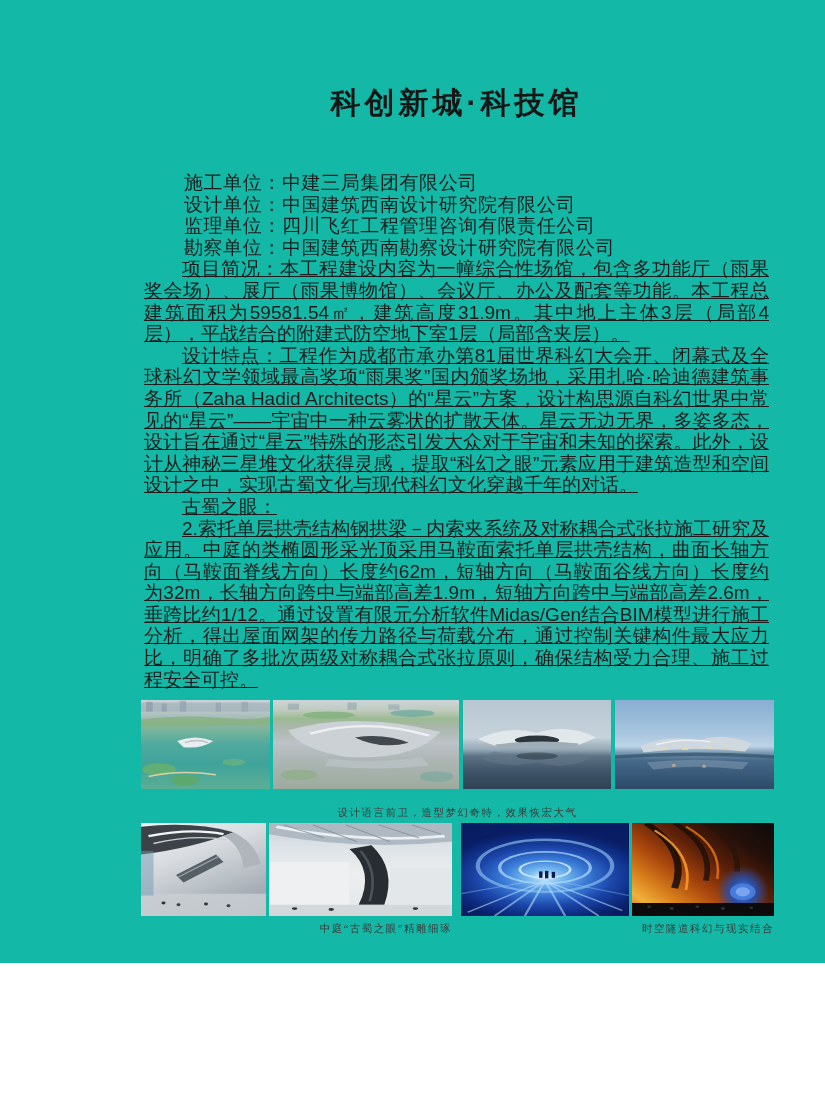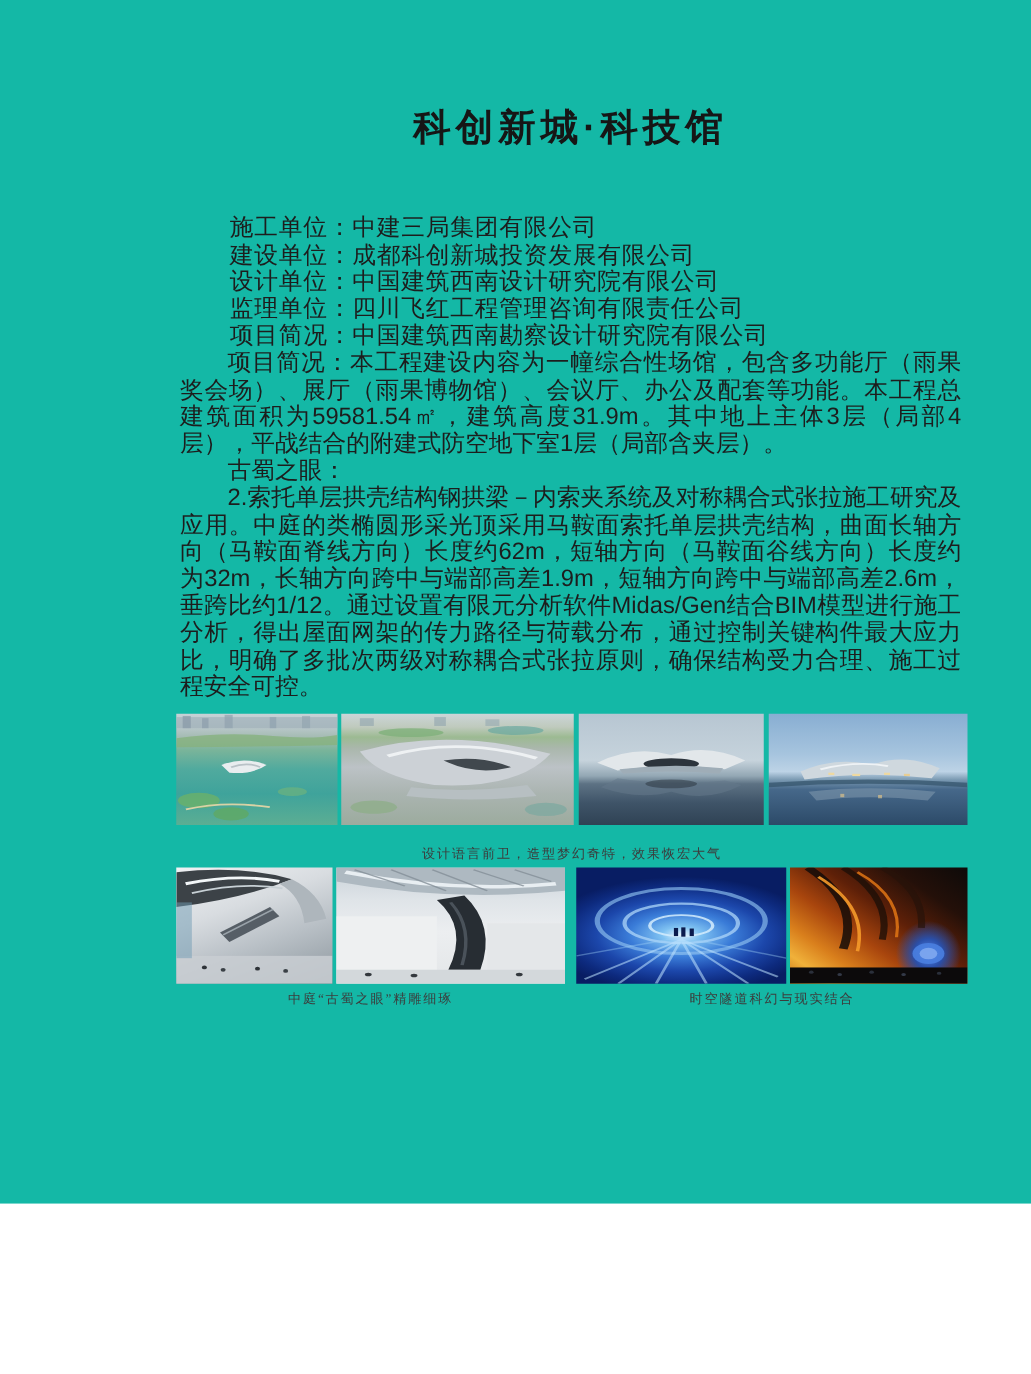--- a/index.html
+++ b/index.html
@@ -20,21 +20,21 @@
     color:#161616;
   }
   .content{
     width:625px;
     margin:50px 0 0 100px;
     font-size:19px;line-height:21.6px;
     text-align:justify;
     color:#1d1d1d;
   }
   .unit{ text-indent:2.1em; letter-spacing:0.6px; font-weight:500; }
-  .content p{ margin:0; text-indent:2em; font-weight:500; }
+  .content p{ margin:0; text-indent:2em; font-weight:500;text-decoration:underline; }
 
   
   .gallery{ width:633px; margin:10px 0 0 97px; }
   .prow{ display:flex; }
   .prow1 .ph{ height:89px; }
   .prow2 .ph{ height:93px; }
   .ph{ position:relative; overflow:hidden; flex:0 0 auto; }
   .ph svg{ position:absolute; left:0; top:0; width:100%; height:100%; display:block; }
   .r1a{ width:129px; }
   .r1b{ width:186px; margin-left:3px; }
@@ -59,39 +59,39 @@
 
   
   .cap{
     font-family:"Liberation Serif","DejaVu Serif",serif;
     font-size:10.5px;line-height:14px;
     color:#3c3c3c;letter-spacing:1.5px;
     text-align:center;
   }
   .cap-main{ margin:17px 0 3px 0; }
   .subcaps{ display:flex; margin-top:6px; }
-  .subcap-l{ width:311px; }
-  .subcap-r{ width:313px; margin-left:9px; }
+  .subcap-l{ width:311px;text-align:right; }
+  .subcap-r{ width:313px; margin-left:9px;text-align:right; }
 </style>
 </head>
 <body>
 
 <div class="page">
 
   <h1 class="title">科创新城·科技馆</h1>
 
   <div class="content">
     <div>
       <div class="unit">施工单位：中建三局集团有限公司</div>
-      <div class="unit">建设单位：成都科创新城投资发展有限公司</div>
       <div class="unit">设计单位：中国建筑西南设计研究院有限公司</div>
       <div class="unit">监理单位：四川飞红工程管理咨询有限责任公司</div>
-      <div class="unit">项目简况：中国建筑西南勘察设计研究院有限公司</div>
+      <div class="unit">勘察单位：中国建筑西南勘察设计研究院有限公司</div>
     </div>
     <p>项目简况：本工程建设内容为一幢综合性场馆，包含多功能厅（雨果奖会场）、展厅（雨果博物馆）、会议厅、办公及配套等功能。本工程总建筑面积为59581.54㎡，建筑高度31.9m。其中地上主体3层（局部4层），平战结合的附建式防空地下室1层（局部含夹层）。</p>
+    <p>设计特点：工程作为成都市承办第81届世界科幻大会开、闭幕式及全球科幻文学领域最高奖项“雨果奖”国内颁奖场地，采用扎哈·哈迪德建筑事务所（Zaha Hadid Architects）的“星云”方案，设计构思源自科幻世界中常见的“星云”——宇宙中一种云雾状的扩散天体。星云无边无界，多姿多态，设计旨在通过“星云”特殊的形态引发大众对于宇宙和未知的探索。此外，设计从神秘三星堆文化获得灵感，提取“科幻之眼”元素应用于建筑造型和空间设计之中，实现古蜀文化与现代科幻文化穿越千年的对话。</p>
     <p>古蜀之眼：</p>
     <p>2.索托单层拱壳结构钢拱梁－内索夹系统及对称耦合式张拉施工研究及应用。中庭的类椭圆形采光顶采用马鞍面索托单层拱壳结构，曲面长轴方向（马鞍面脊线方向）长度约62m，短轴方向（马鞍面谷线方向）长度约为32m，长轴方向跨中与端部高差1.9m，短轴方向跨中与端部高差2.6m，垂跨比约1/12。通过设置有限元分析软件Midas/Gen结合BIM模型进行施工分析，得出屋面网架的传力路径与荷载分布，通过控制关键构件最大应力比，明确了多批次两级对称耦合式张拉原则，确保结构受力合理、施工过程安全可控。</p>
   </div>
 
   <div class="gallery">
 
     <div class="prow prow1">
       <div class="ph r1a">
         <svg viewBox="0 0 100 100" preserveAspectRatio="none">
           <rect x="0" y="3" width="100" height="10" fill="#9dadb8" opacity="0.6"></rect>

